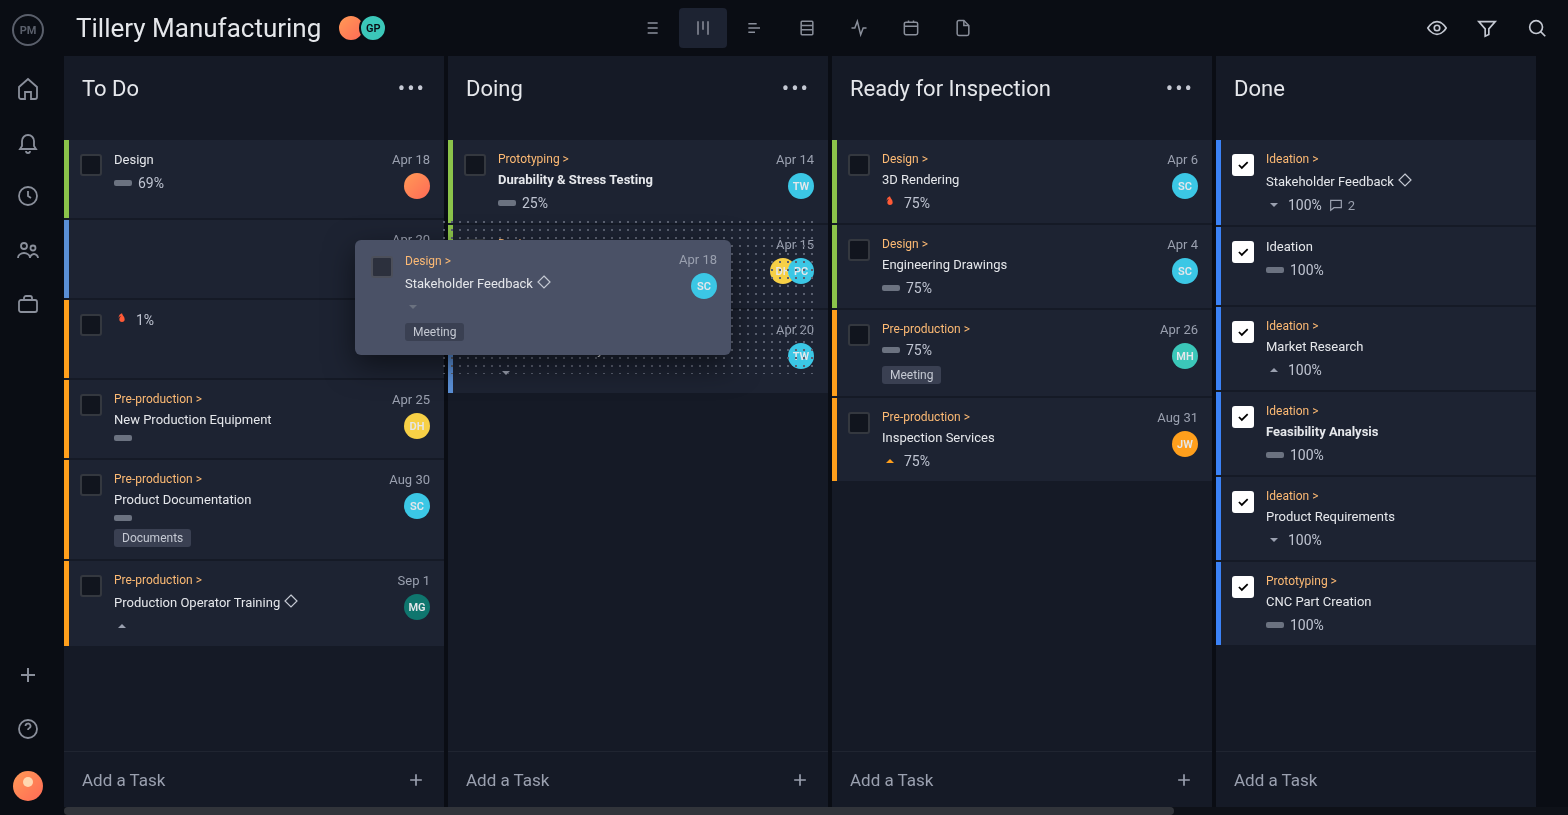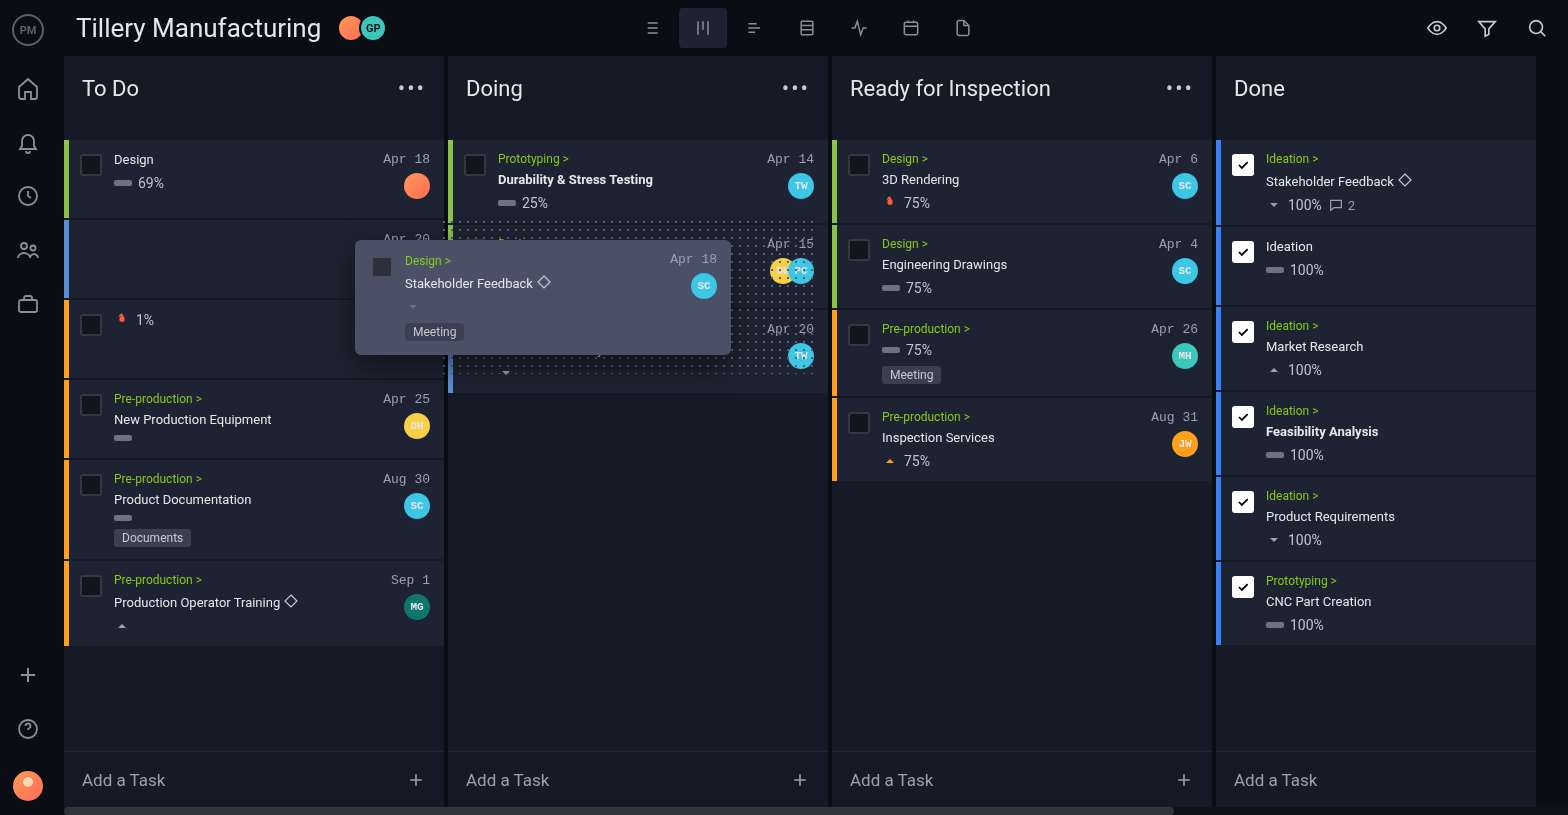--- a/index.html
+++ b/index.html
@@ -147,21 +147,21 @@
   border-radius: 3px;
 }
 .checkbox.checked {
   background: #fff;
   display: flex; align-items: center; justify-content: center;
 }
 .checkbox.checked svg { width: 14px; height: 14px; stroke: #000; stroke-width: 3; fill: none; }
 .card-body { flex: 1; min-width: 0; }
 .breadcrumb {
   font-size: 12px;
-  color: #84cc16;
+  color: #fdba74;
   margin-bottom: 6px;
 }
 .card-title {
   font-size: 13px;
   color: #e5e7eb;
   margin-bottom: 8px;
 }
 .card-title.bold { font-weight: 700; }
 .meta-row {
   display: flex;
@@ -174,21 +174,21 @@
   display: inline-block;
   background: #3a4052;
   color: #c5c9d3;
   font-size: 12px;
   padding: 2px 8px;
   border-radius: 3px;
   margin-top: 8px;
 }
 .card-right {
   position: absolute; right: 14px; top: 12px;
-  display: flex; flex-direction: column; align-items: flex-end; gap: 6px; font-family: Liberation Mono, monospace;
+  display: flex; flex-direction: column; align-items: flex-end; gap: 6px;
 }
 .date { font-size: 13px; color: #9aa0af; }
 .av-chip {
   width: 26px; height: 26px; border-radius: 50%;
   display: flex; align-items: center; justify-content: center;
   font-size: 11px; font-weight: 600;
 }
 .av-row { display: flex; }
 .av-row .av-chip { margin-left: -8px; }
 .av-row .av-chip:first-child { margin-left: 0; }

